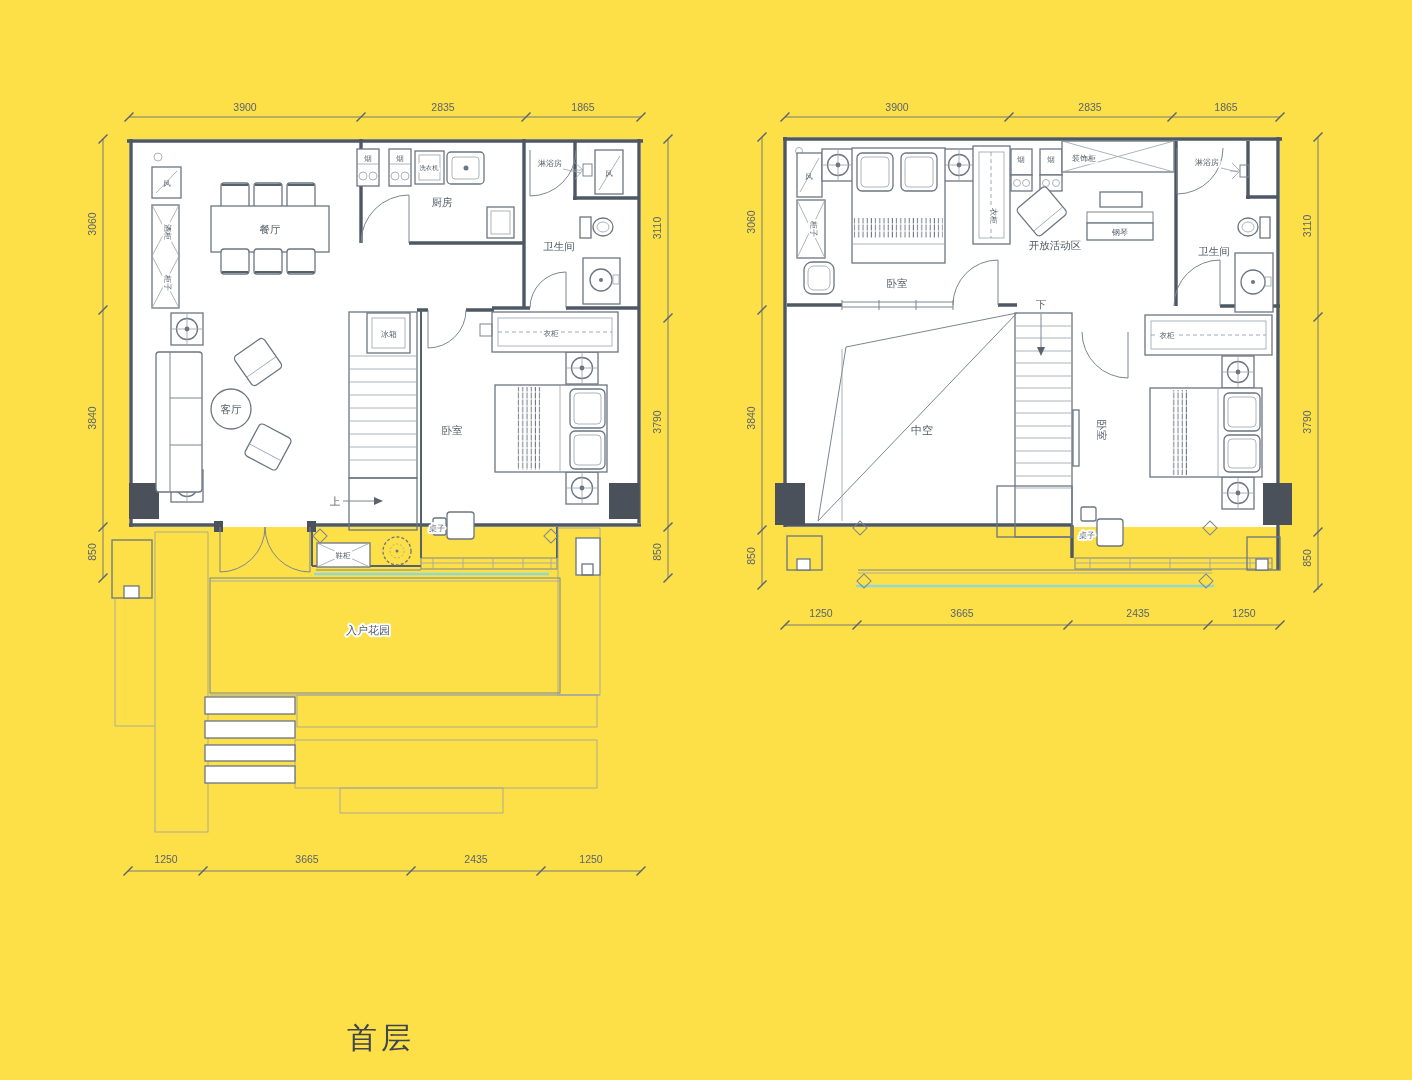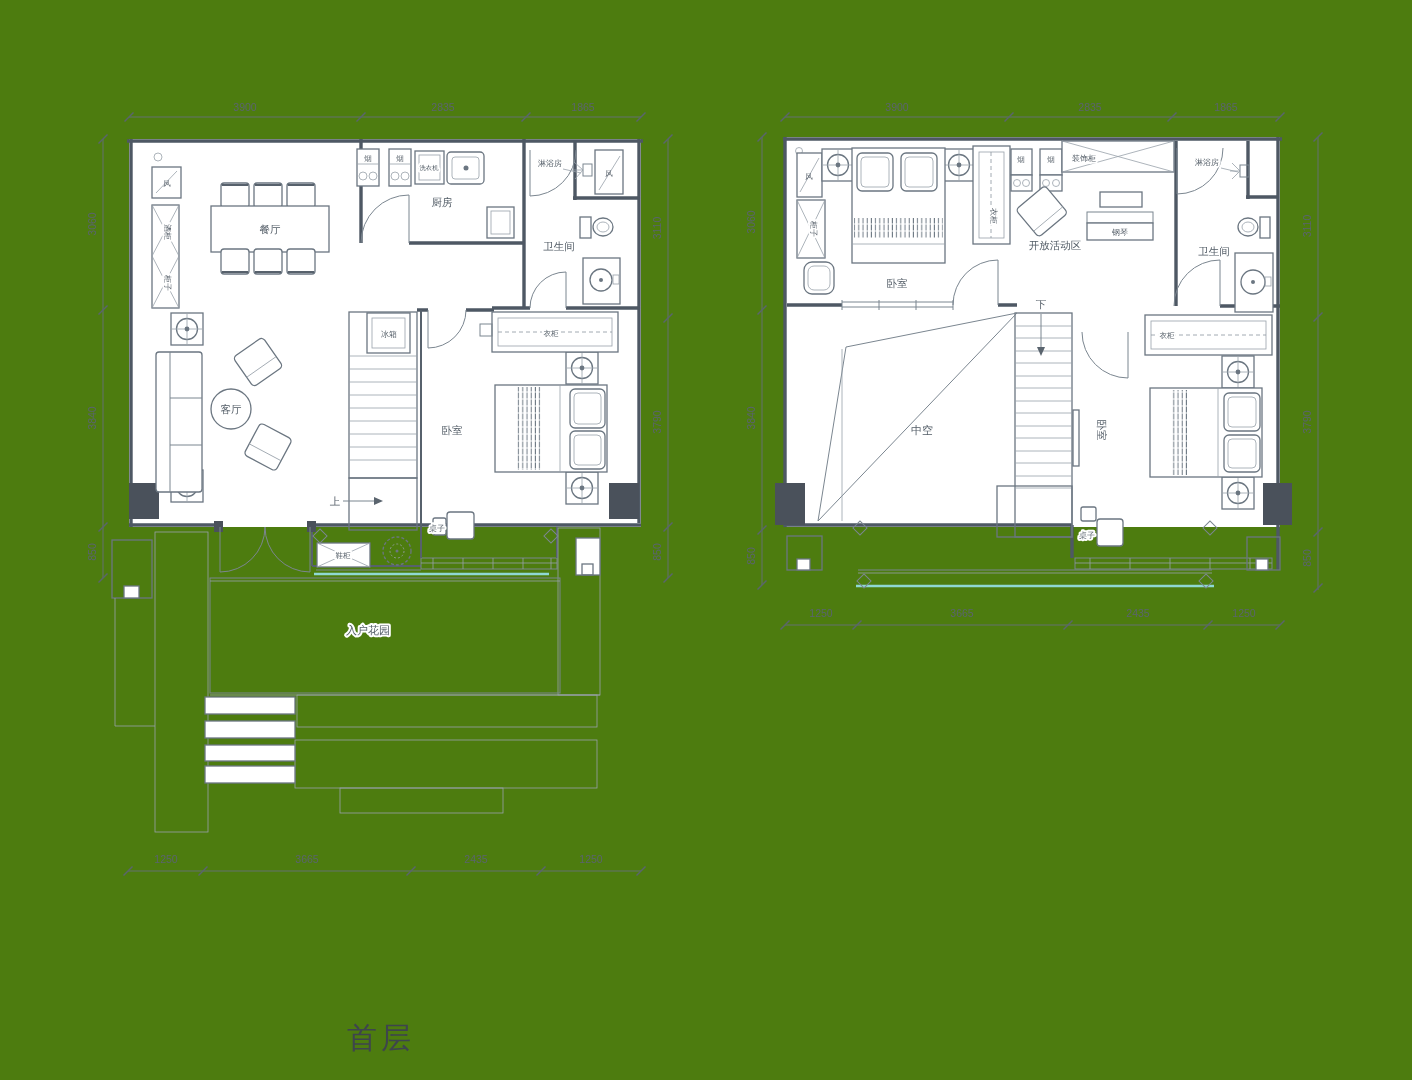--- a/index.html
+++ b/index.html
@@ -1,16 +1,16 @@
 <!DOCTYPE html>
 <html><head>
 <meta charset="utf-8">
 <style>
   html,body{margin:0;padding:0;background:#eceeed;}
-  .stage{position:relative;width:1412px;height:1080px;background:#4d7c0f;overflow:hidden;
+  .stage{position:relative;width:1412px;height:1080px;background:#fde047;overflow:hidden;
          font-family:"Liberation Sans","DejaVu Sans",sans-serif;text-align:right;}
   svg{position:absolute;left:0;top:0;}
   
   .w   {stroke:#4e5864;stroke-width:3.4;fill:none;}
   .w2  {stroke:#57616c;stroke-width:2;fill:none;}
   .f   {stroke:#6b7681;stroke-width:1.3;fill:#ffffff;}
   .f2  {stroke:#6b7681;stroke-width:1.3;fill:none;}
   .l   {stroke:#7b8690;stroke-width:1;fill:none;}
   .ll  {stroke:#98a1aa;stroke-width:.8;fill:none;}
   .dsh {stroke:#8c96a0;stroke-width:.8;fill:none;stroke-dasharray:4 3;}

